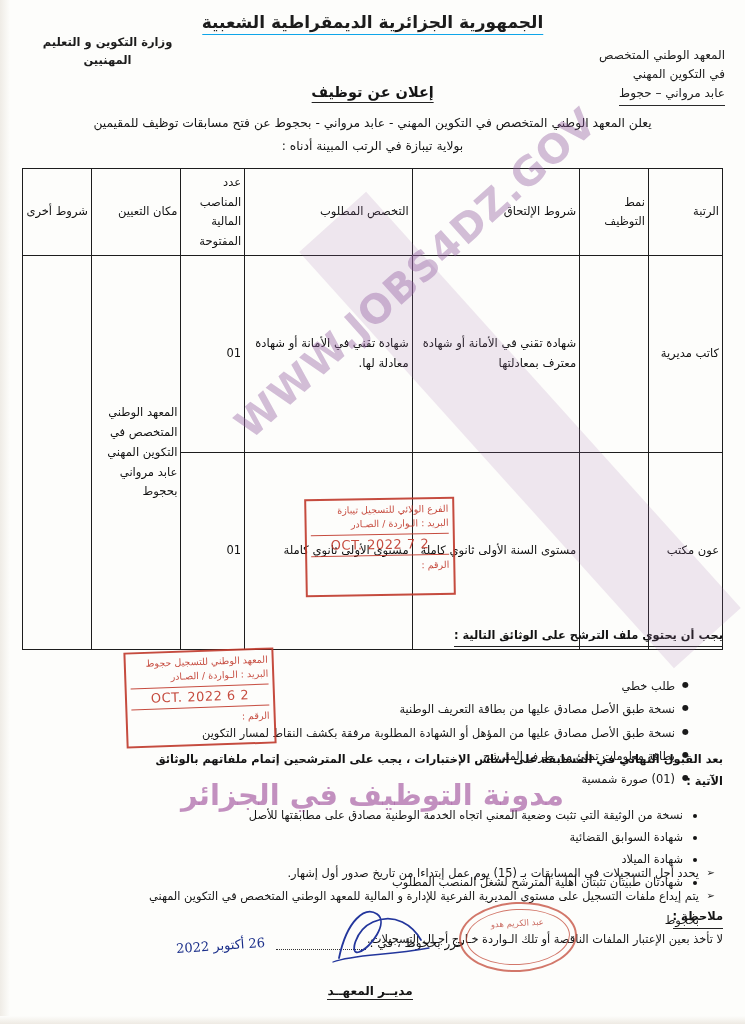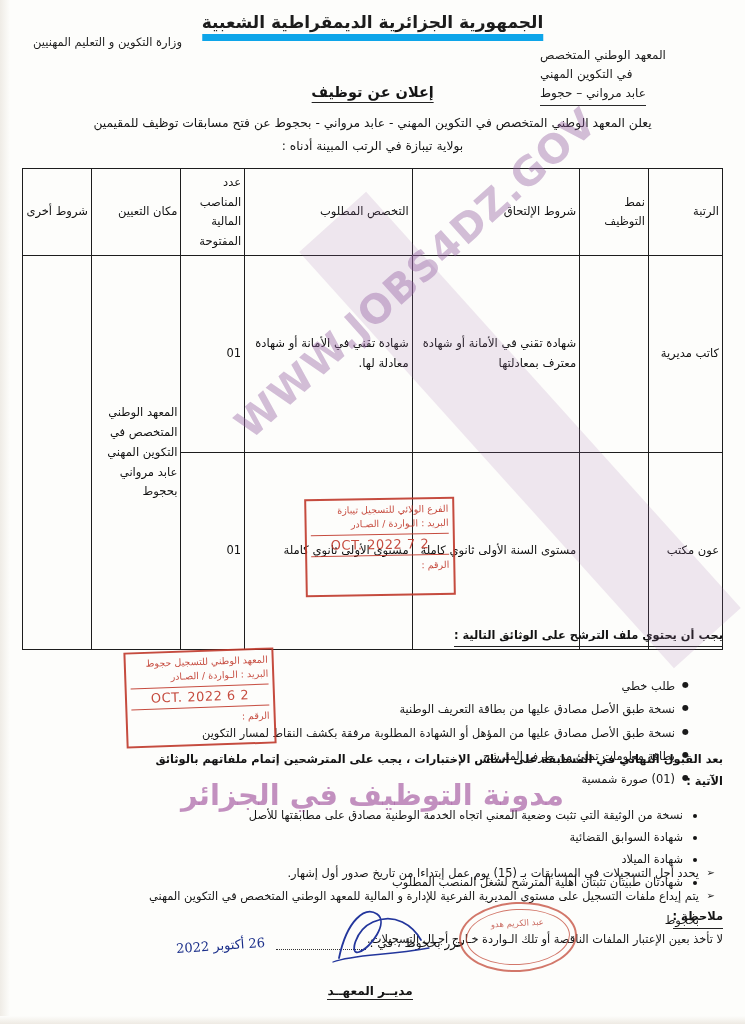--- a/index.html
+++ b/index.html
@@ -44,41 +44,42 @@
     position: absolute;
     top: 2px;
     left: 50%;
     transform: translateX(-50%);
     font-family: "DejaVu Sans", sans-serif;
     font-weight: bold;
     font-size: 17px;
     color: #1c1c1c;
     white-space: nowrap;
     letter-spacing: 0.5px;
-    border-bottom: 7px solid #0ea5e9;
+    border-bottom: 1px solid #0ea5e9;
     padding-bottom: 2px;
   }
   .ministry {
     position: absolute;
     top: 24px;
     left: 8px;
     width: 175px;
     font-size: 11.5px;
     line-height: 1.55;
     text-align: center;
     color: #1c1c1c;
+    font-weight: bold;
   }
   .institute {
     position: absolute;
     top: 36px;
     right: 8px;
     width: 185px;
     font-size: 12px;
     line-height: 1.6;
-    text-align: left;
+    text-align: right;
     color: #1c1c1c;
   }
   .institute .u {
     display: inline-block;
     border-bottom: 1px solid #2a2a2a;
     padding-bottom: 1px;
   }
 
   .announce-title {
     position: absolute;

